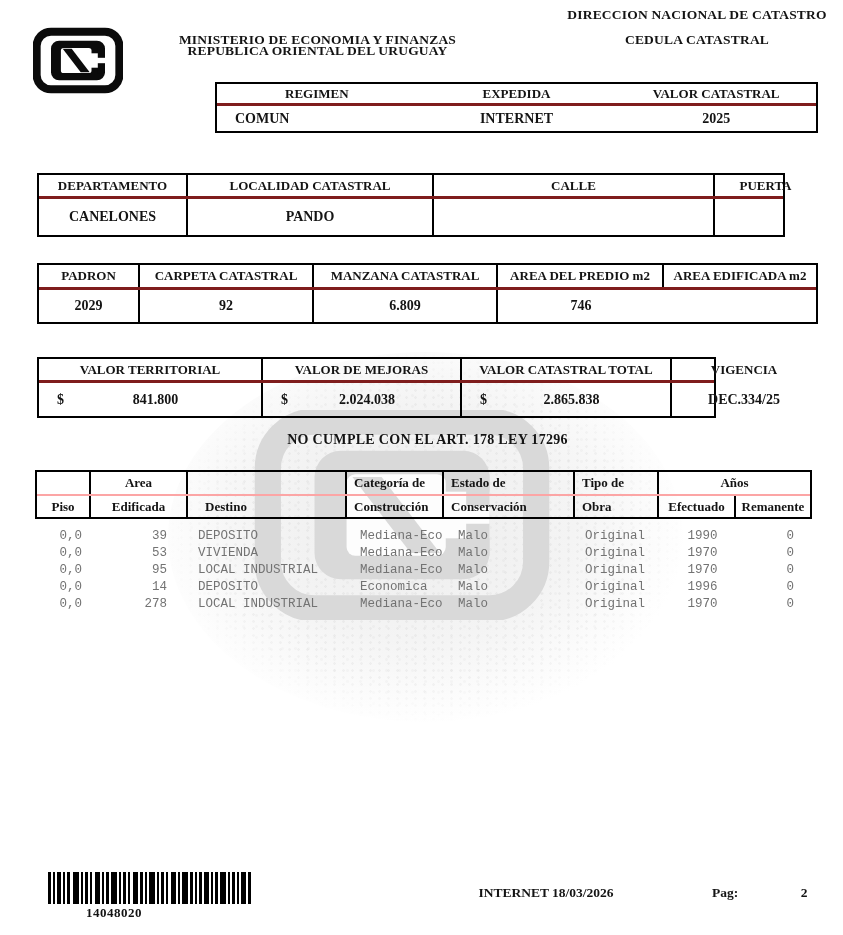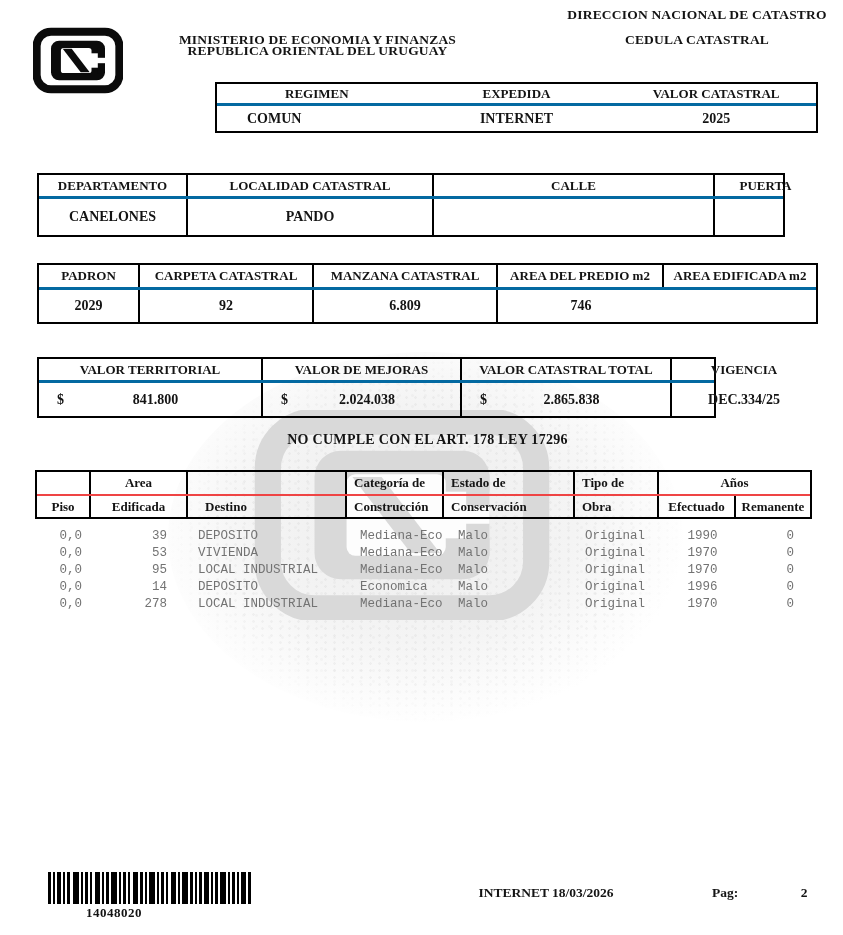--- a/index.html
+++ b/index.html
@@ -40,28 +40,28 @@
   .hr1 { left:553px; top:7px;  width:288px; }
   .hr2 { left:553px; top:32px; width:288px; }
 
   
   .tbl { position:absolute; border:2px solid #000; background:transparent; }
   .trow { display:grid; }
   .cell { display:flex; align-items:center; justify-content:center; font-weight:bold; overflow:hidden; white-space:nowrap; }
   .cell.vline { border-right:2px solid #000; }
   .hdr  { font-size:13px; }
   .val  { font-size:14px; }
-  .hdiv { border-bottom:3px solid #0369a1; }
+  .hdiv { border-bottom:3px solid #7f1d1d; }
 
   
   .t1 { left:215px; top:82px; width:603px; }
   .t1 .trow { grid-template-columns:1fr 1fr 1fr; }
   .t1 .r-h { height:22px; }
   .t1 .r-v { height:25px; }
-  .t1 .c-comun { justify-content:flex-start; padding-left:30px; }
+  .t1 .c-comun { justify-content:flex-start; padding-left:18px; }
 
   
   .t2 { left:37px; top:173px; width:748px; }
   .t2 .trow { grid-template-columns:149px 246px 281px 101px; }
   .t2 .r-h { height:24px; }
   .t2 .r-v { height:36px; }
 
   
   .t3 { left:37px; top:263px; width:781px; }
   .t3 .trow { grid-template-columns:101px 174px 184px 166px 152px; }
@@ -76,21 +76,21 @@
   .money { justify-content:flex-start; }
   .money .cur { padding-left:18px; font-weight:bold; font-size:14px; }
   .money .amt { flex:1; text-align:center; font-weight:bold; font-size:14px; padding-right:14px; }
 
   
   .notice { position:absolute; left:37px; top:432px; width:781px; text-align:center;
             font-weight:bold; font-size:14px; letter-spacing:.3px; }
 
   
   .t5 { left:35px; top:470px; width:777px; }
-  .t5 .row1 { grid-template-columns:54px 97px 159px 97px 131px 84px 151px; height:24px; border-bottom:2px solid #ef4444; }
+  .t5 .row1 { grid-template-columns:54px 97px 159px 97px 131px 84px 151px; height:24px; border-bottom:2px solid #fca5a5; }
   .t5 .row2 { grid-template-columns:54px 97px 159px 97px 131px 84px 77px 74px; height:21px; }
   .t5 .cell { font-size:13px; }
   .t5 .left { justify-content:flex-start; padding-left:7px; }
   .t5 .left-destino { justify-content:flex-start; padding-left:17px; }
 
   
   .drows { position:absolute; left:35px; top:527px; width:777px;
            font-family:"Liberation Mono","DejaVu Sans Mono",monospace;
            font-size:12.5px; color:#737373; }
   .drow { display:grid; grid-template-columns:54px 97px 159px 97px 131px 84px 77px 74px; height:17px; align-items:center; }

